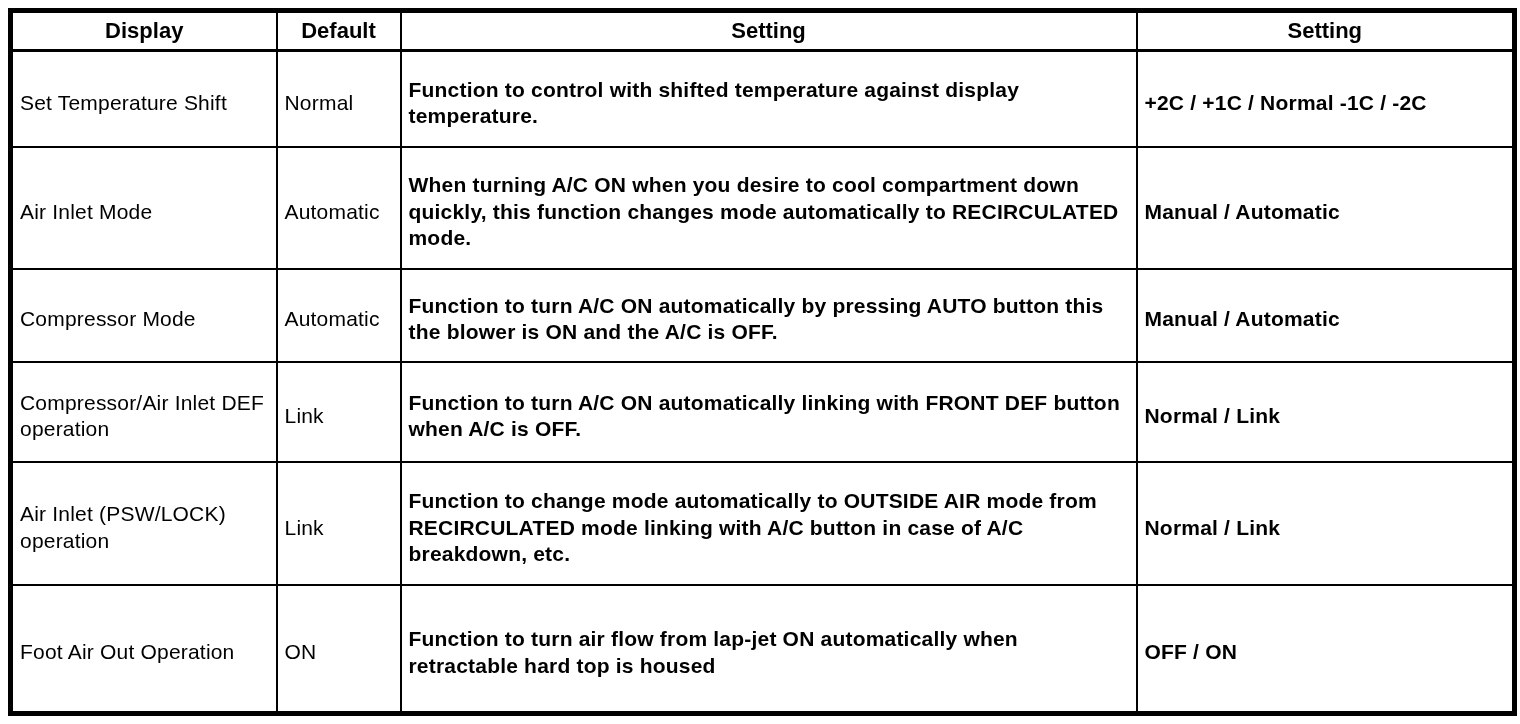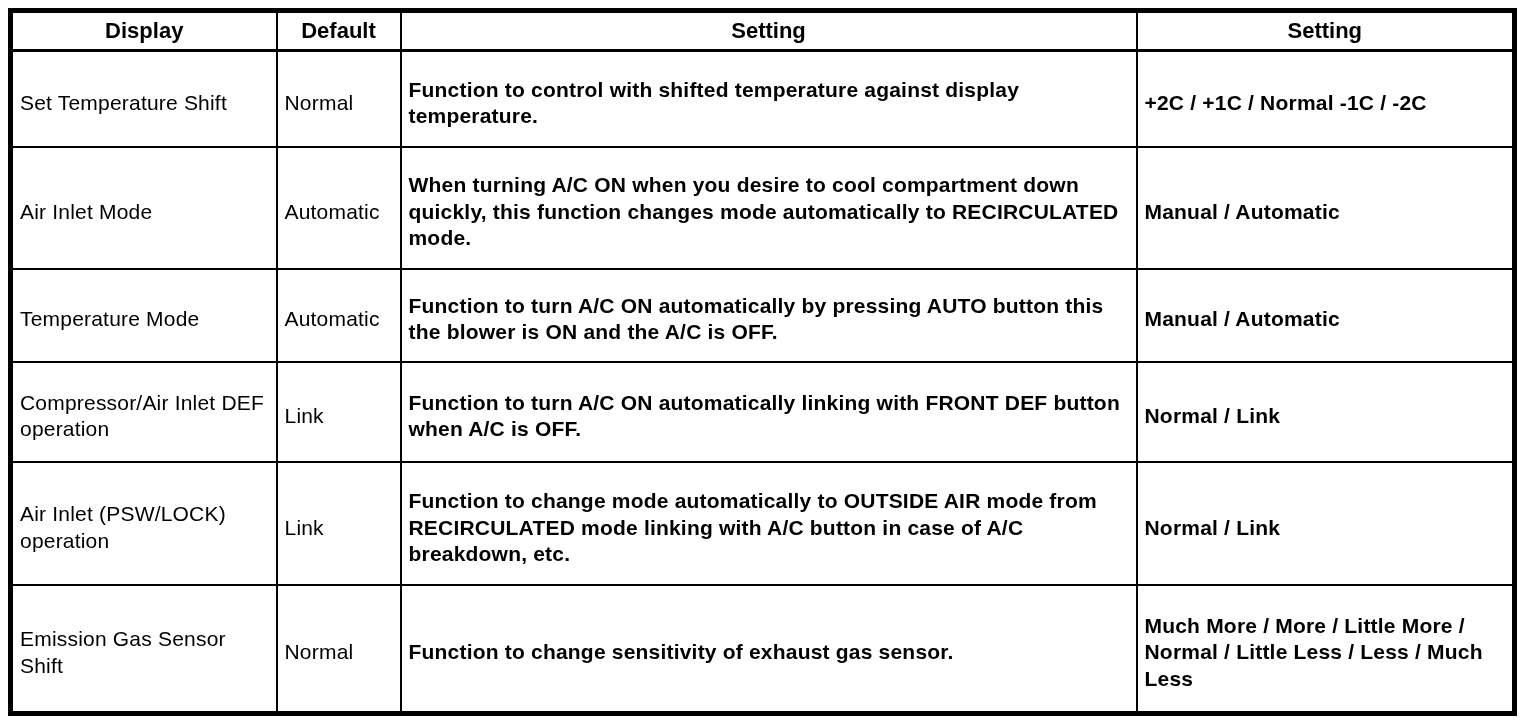--- a/index.html
+++ b/index.html
@@ -84,38 +84,38 @@
         <td class="col-contents">Function to control with shifted temperature against display temperature.</td>
         <td class="col-setting">+2C / +1C / Normal -1C / -2C</td>
       </tr>
       <tr>
         <td class="col-display">Air Inlet Mode</td>
         <td class="col-default">Automatic</td>
         <td class="col-contents">When turning A/C ON when you desire to cool compartment down quickly, this function changes mode automatically to RECIRCULATED mode.</td>
         <td class="col-setting">Manual / Automatic</td>
       </tr>
       <tr>
-        <td class="col-display">Temperature Mode</td>
+        <td class="col-display">Compressor Mode</td>
         <td class="col-default">Automatic</td>
         <td class="col-contents">Function to turn A/C ON automatically by pressing AUTO button this the blower is ON and the A/C is OFF.</td>
         <td class="col-setting">Manual / Automatic</td>
       </tr>
       <tr>
         <td class="col-display">Compressor/Air Inlet DEF operation</td>
         <td class="col-default">Link</td>
         <td class="col-contents">Function to turn A/C ON automatically linking with FRONT DEF button when A/C is OFF.</td>
         <td class="col-setting">Normal / Link</td>
       </tr>
       <tr>
         <td class="col-display">Air Inlet (PSW/LOCK) operation</td>
         <td class="col-default">Link</td>
         <td class="col-contents">Function to change mode automatically to OUTSIDE AIR mode from RECIRCULATED mode linking with A/C button in case of A/C breakdown, etc.</td>
         <td class="col-setting">Normal / Link</td>
       </tr>
       <tr>
-        <td class="col-display">Emission Gas Sensor Shift</td>
-        <td class="col-default">Normal</td>
-        <td class="col-contents">Function to change sensitivity of exhaust gas sensor.</td>
-        <td class="col-setting">Much More / More / Little More / Normal / Little Less / Less / Much Less</td>
+        <td class="col-display">Foot Air Out Operation</td>
+        <td class="col-default">ON</td>
+        <td class="col-contents">Function to turn air flow from lap-jet ON automatically when retractable hard top is housed</td>
+        <td class="col-setting">OFF / ON</td>
       </tr>
     </tbody>
   </table>
 </div>
 
 </body></html>

